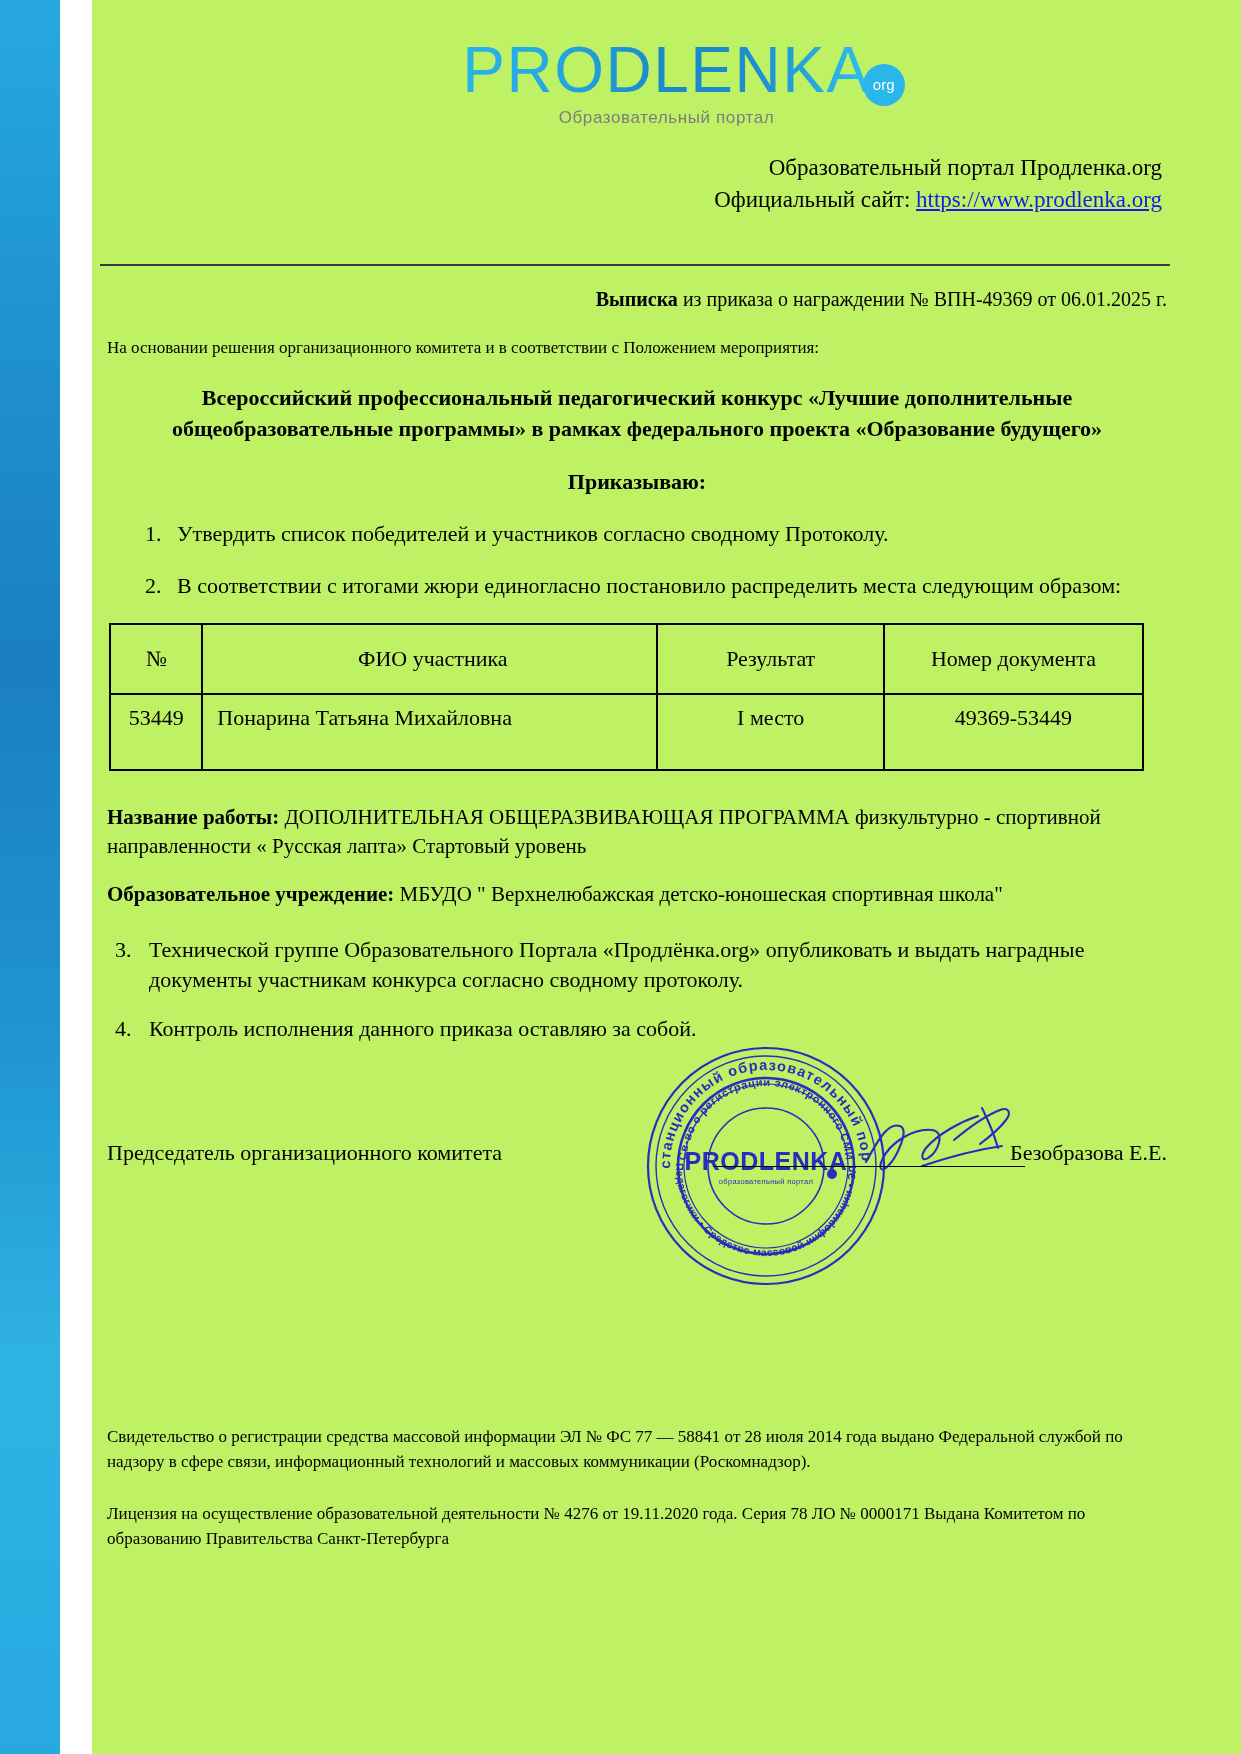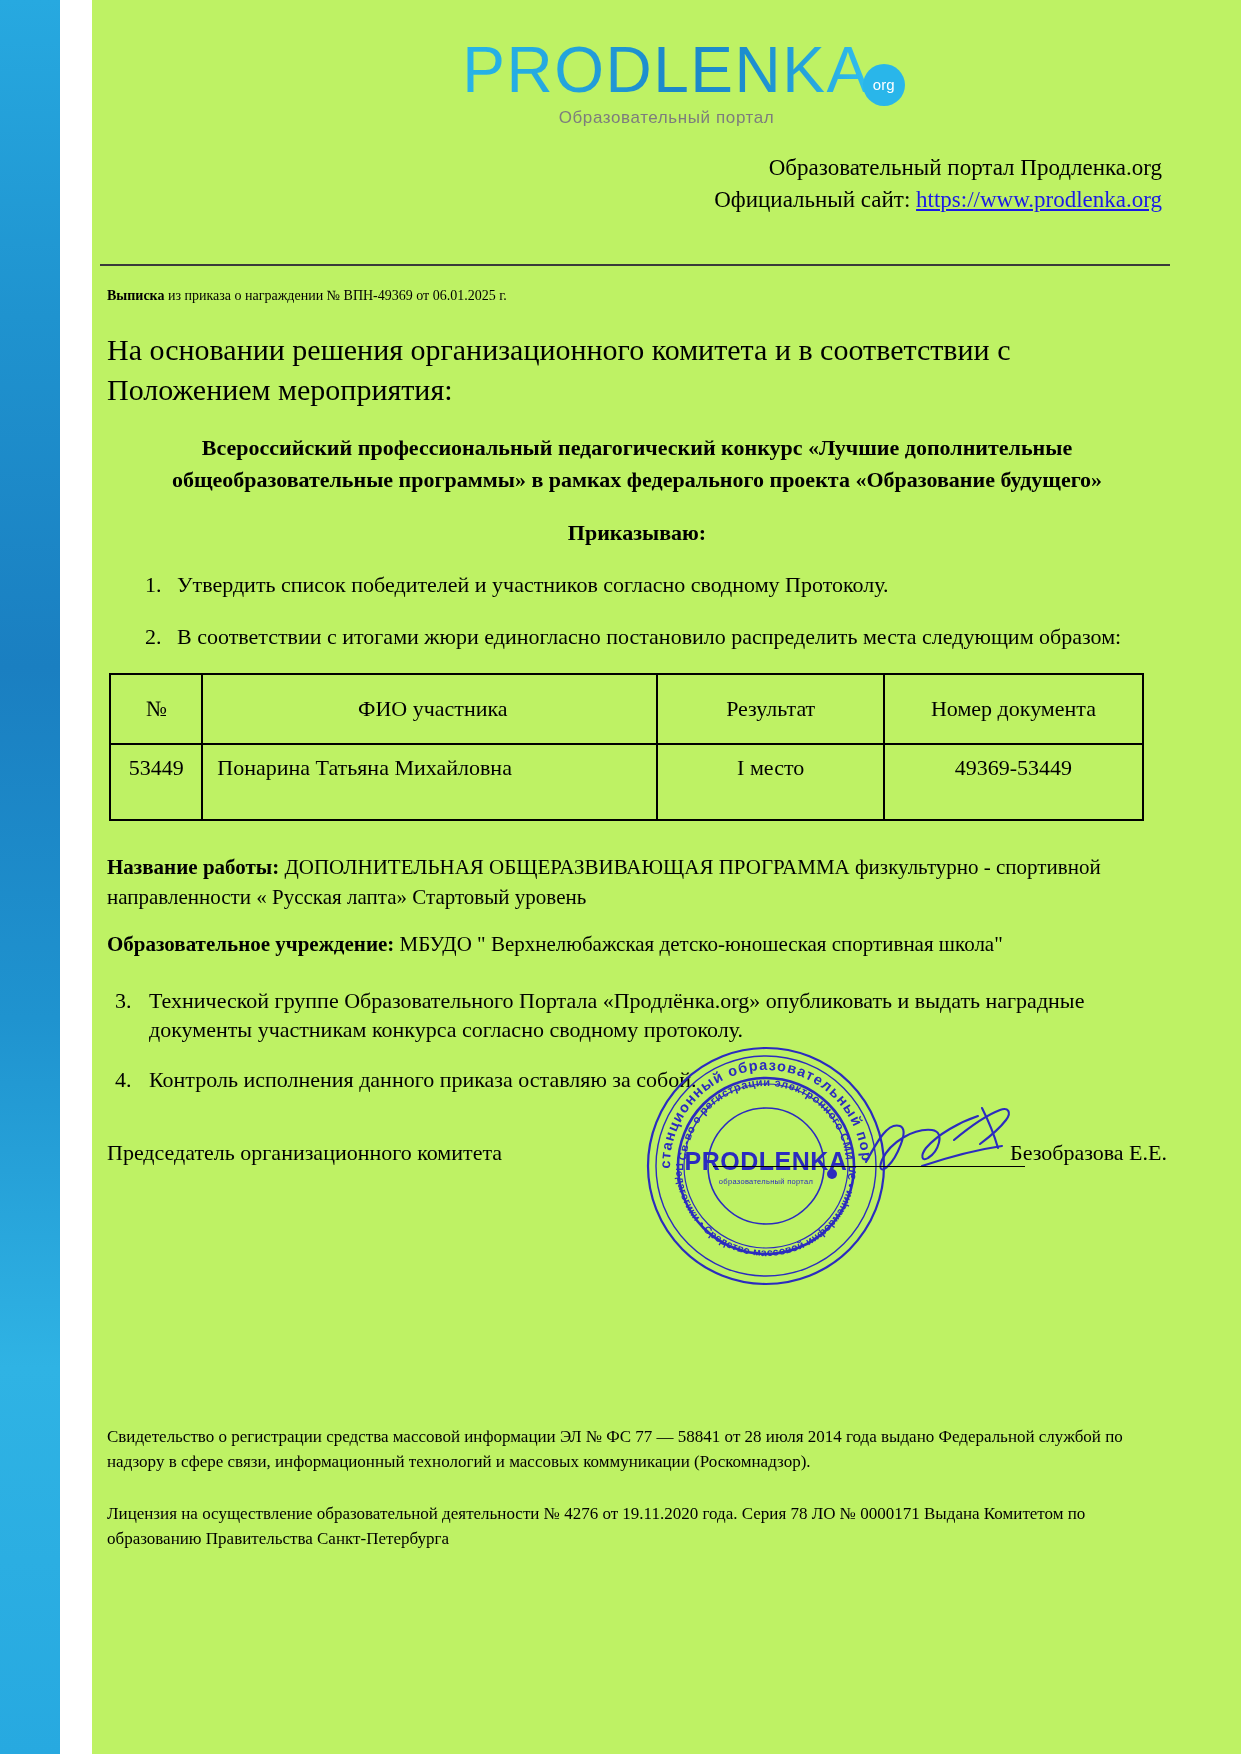--- a/index.html
+++ b/index.html
@@ -77,24 +77,24 @@
   hr#rule{
     position:absolute; left:8px; top:264px; width:1070px;
     border:0; border-top:2px solid #3a3a3a; margin:0;
   }
 
   
   #body-col{
     position:absolute; left:15px; top:288px; width:1060px;
   }
   .title-line{
-    text-align:left; font-size:14px; margin-bottom:26px;
+    text-align:right; font-size:20px; margin-bottom:26px;
   }
   .title-line b{ font-weight:bold; }
-  .para{ font-size:30px; margin:0 0 22px 0; line-height:1.34; }
+  .para{ font-size:17px; margin:0 0 22px 0; line-height:1.34; }
   .para-bold{ font-weight:bold; font-size:22px; margin:0 0 22px 0; line-height:1.42;text-align:center; }
   .strong-label{ font-weight:bold; }
 
   ol.numlist{
     margin:0 0 0 0; padding-left:60px;
   }
   ol.numlist li{
     font-size:22px; line-height:1.35; margin-bottom:22px; padding-left:10px;
   }
 

